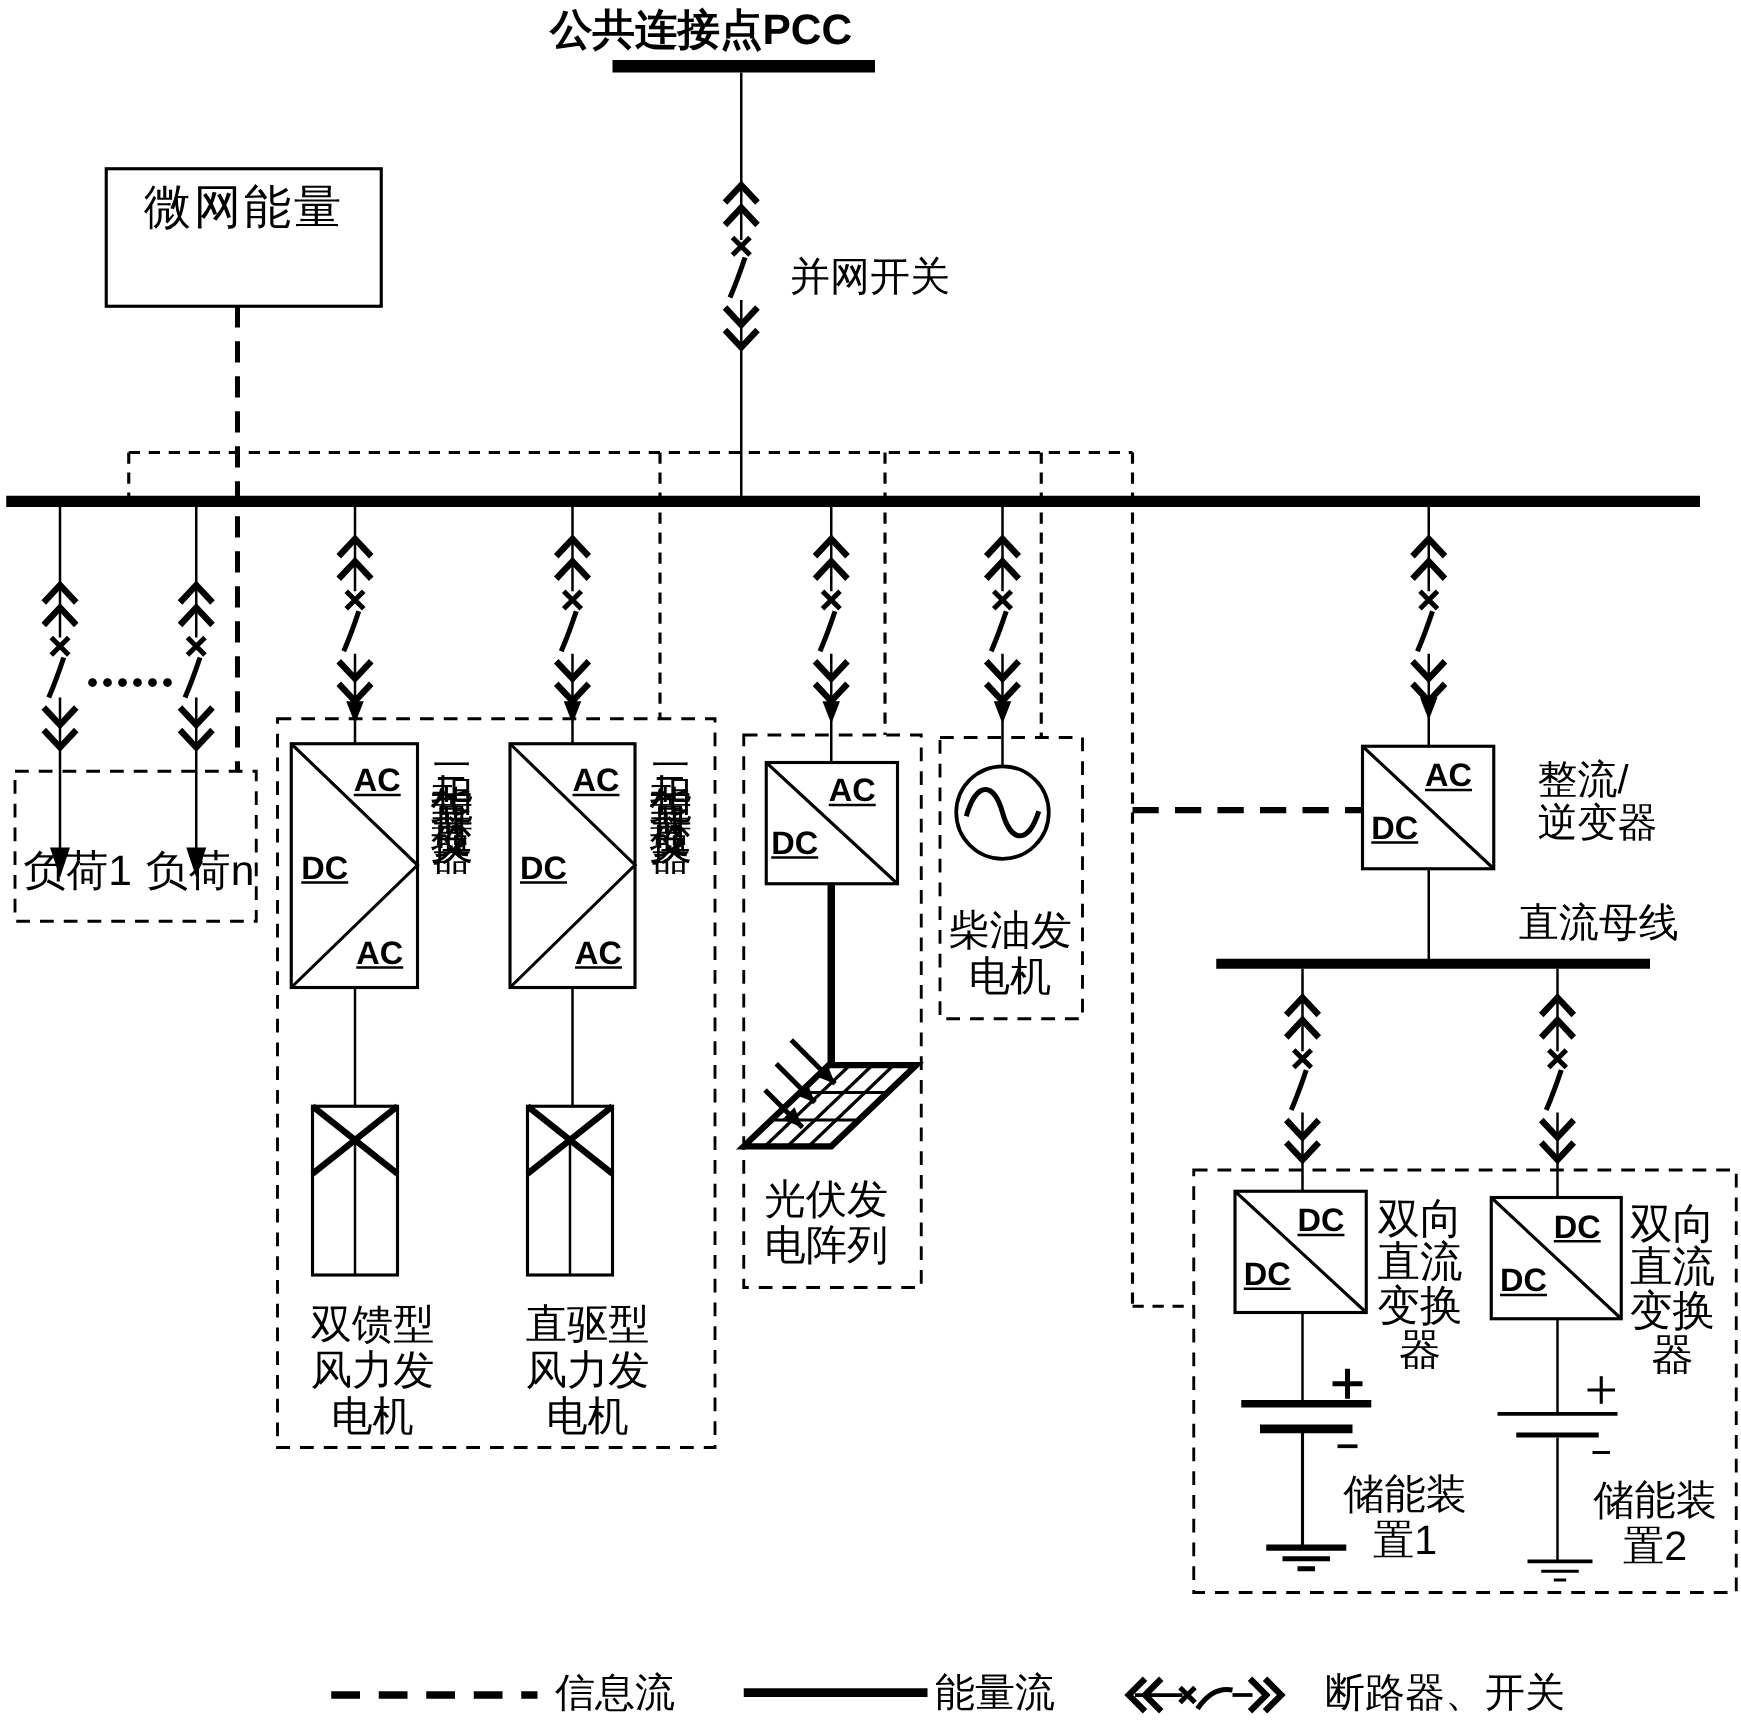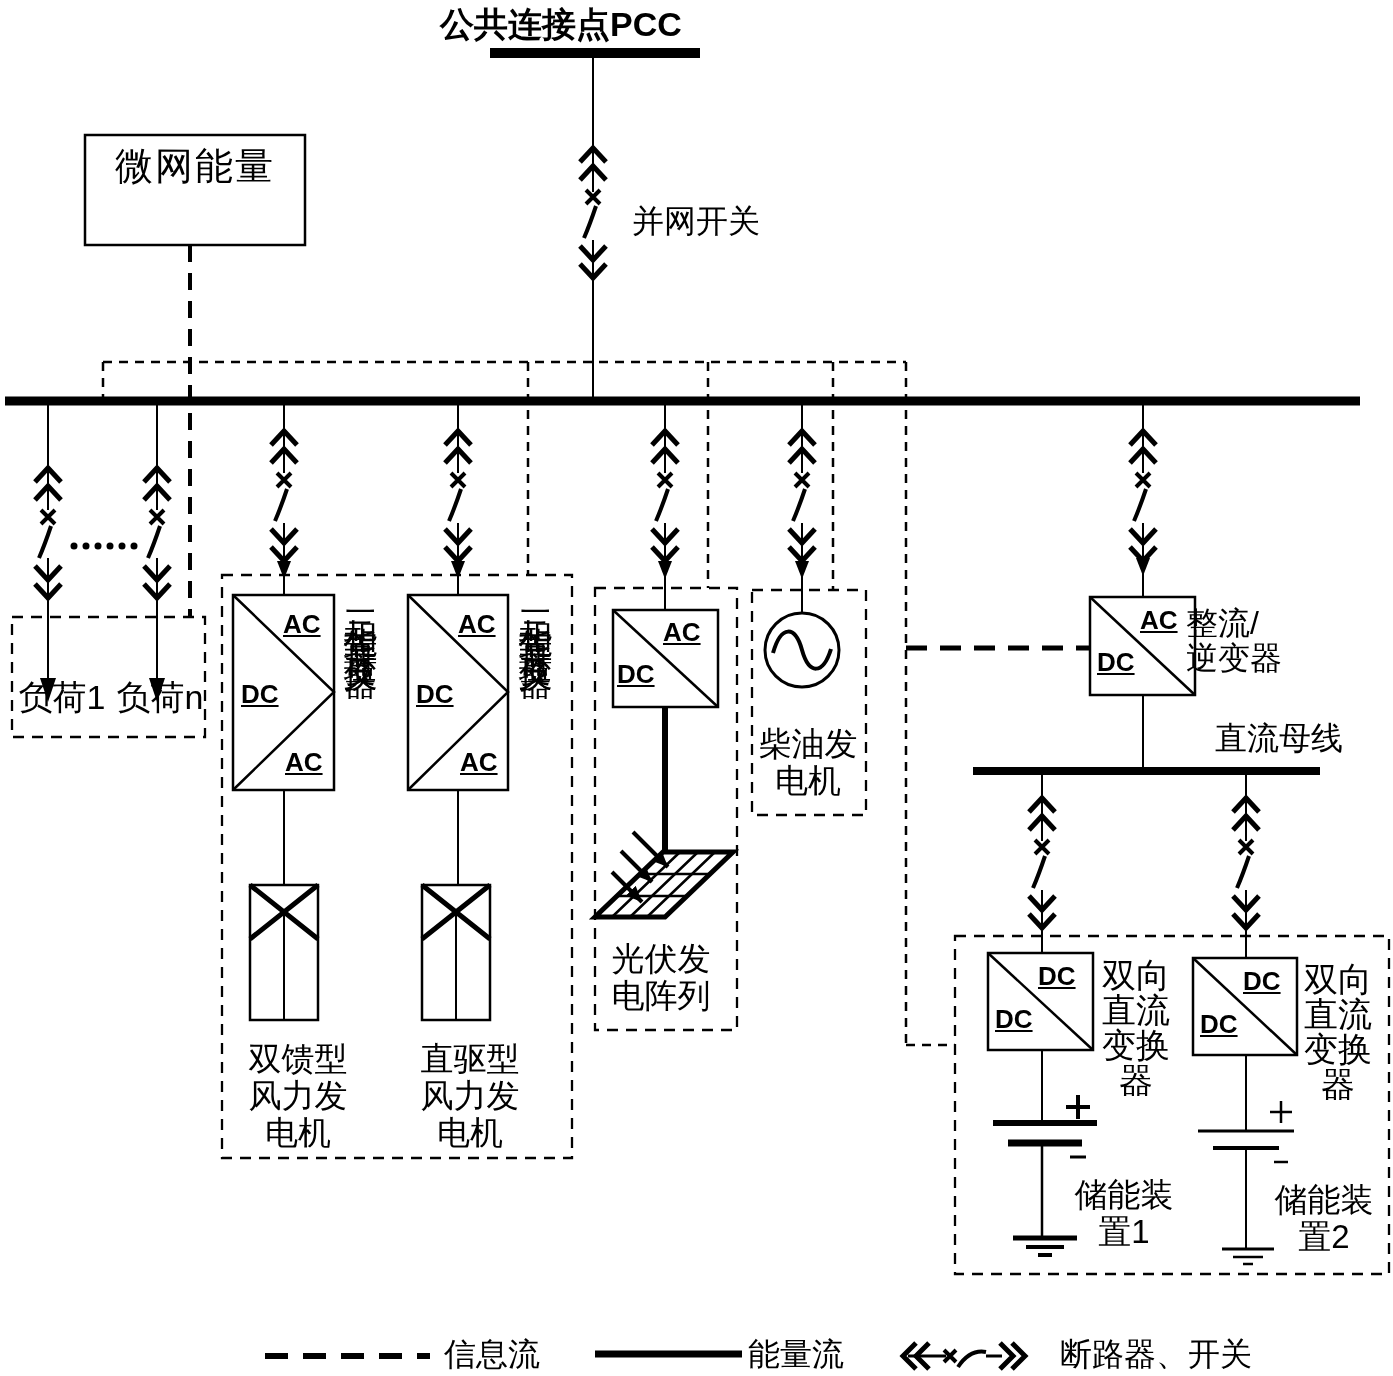--- a/index.html
+++ b/index.html
@@ -244,21 +244,21 @@
 <div class="lbl gen c ml" style="left:606px;top:940px;width:110px;">
   <div>光伏发</div>
   <div>电阵列</div>
 </div>
 
 <div class="lbl gen c ml" style="left:753px;top:725px;width:110px;">
   <div>柴油发</div>
   <div>电机</div>
 </div>
 
-<div class="lbl f32 ml" style="left:1186px;top:606px;line-height:35px;">
+<div class="lbl f32 ml" style="left:1230px;top:606px;line-height:35px;">
   <div>整流/</div>
   <div>逆变器</div>
 </div>
 
 <div class="lbl f32" style="left:1167px;top:721px;margin-left:48px;">直流母线</div>
 
 <div class="lbl f34 c ml" style="left:1099px;top:958px;width:74px;line-height:35px;">
   <div>双向</div>
   <div>直流</div>
   <div>变换</div>

